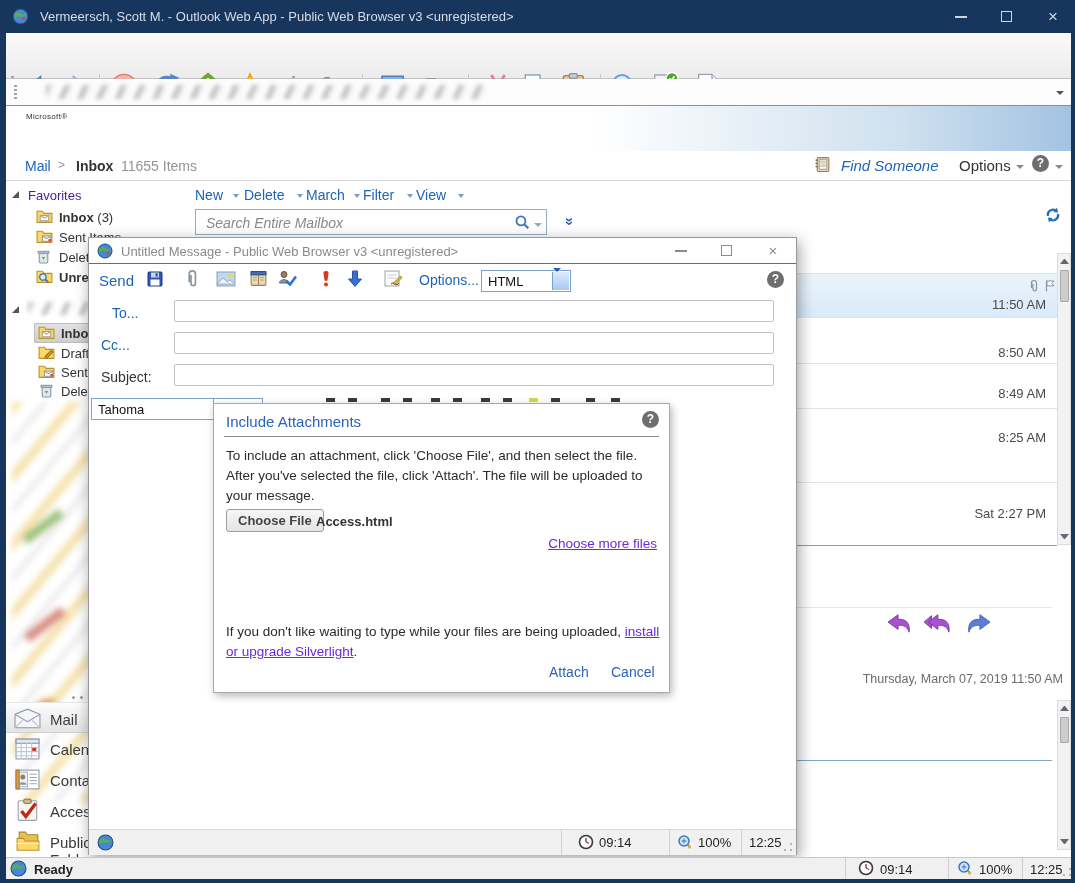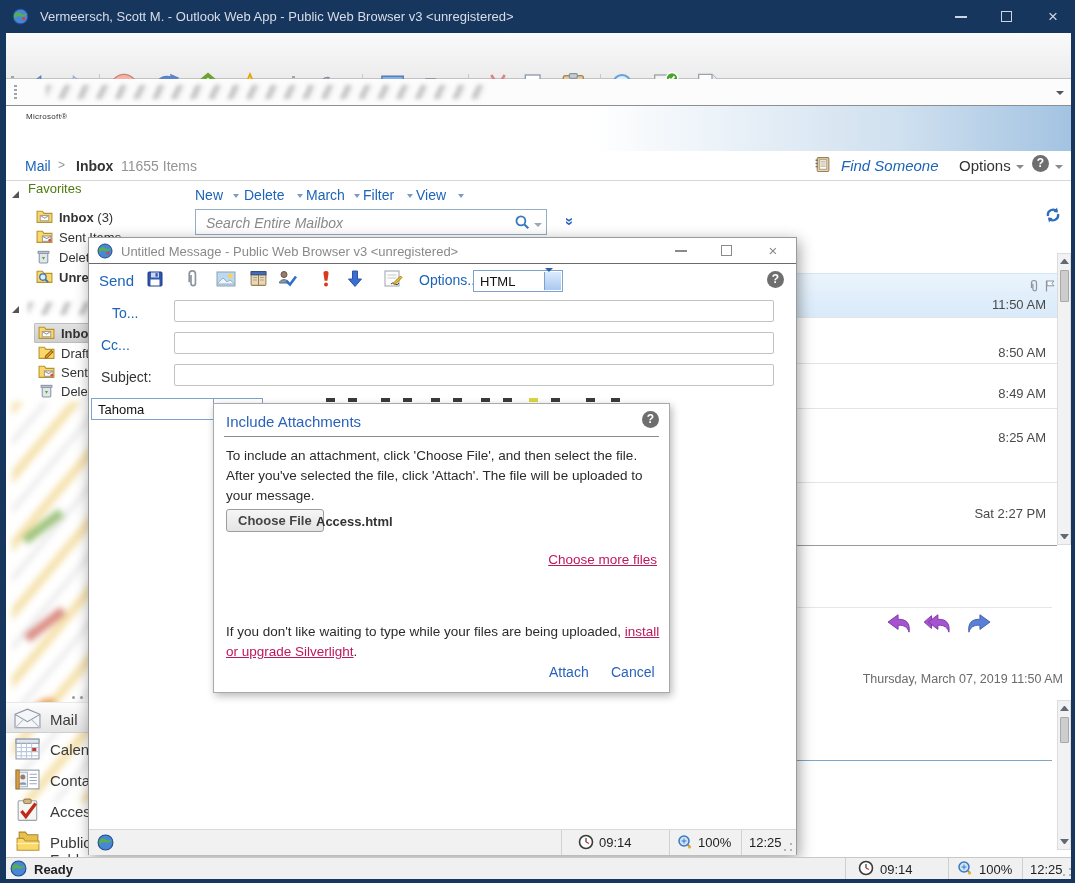--- a/index.html
+++ b/index.html
@@ -81,21 +81,21 @@
   .gripdots { width:10px; height:10px;
      background:radial-gradient(circle at 8px 2px,#b5b5b5 1px,transparent 1.4px),
                 radial-gradient(circle at 8px 8px,#b5b5b5 1px,transparent 1.4px),
                 radial-gradient(circle at 2px 8px,#b5b5b5 1px,transparent 1.4px); }
 
   
   .dialog { left:213px; top:403px; width:457px; height:290px; background:#fff;
             border:1px solid #a9a9a9; box-shadow:2px 3px 8px rgba(0,0,0,.28); }
   .dtitle { color:#2a62bc; font-size:15px; }
   .dbody { font-size:13.5px; color:#2b2b2b; line-height:20px; }
-  .dlink { color:#be185d; text-decoration:underline;margin-top:16px; }
+  .dlink { color:#6d28d9; text-decoration:underline; }
   .dbtnlink { color:#2a62bc; font-size:14px; }
   .choosebtn { background:linear-gradient(#f6f6f6,#e4e4e4); border:1px solid #9d9d9d; border-radius:3px;
                font-size:13px; font-weight:600; color:#444; padding:3px 11px;
                font-family:"Liberation Sans",sans-serif; }
   .helpcircle { width:17px; height:17px; border-radius:50%; background:#6e6e6e; color:#fff;
                 text-align:center; line-height:17px; font-size:12px; font-weight:bold; }
 
   .mainstatus { left:0; top:857px; width:1075px; height:22px; background:#f0f0f0;
                 border-top:1px solid #c8c8c8; font-size:13px; color:#222; }
   .fmt-dash { position:absolute; top:2px; width:9px; height:4px; background:#3a3a3a; }
@@ -243,21 +243,21 @@
             <path d="M1.5 4h2M1.5 7h2M1.5 10h2" stroke="#707070" stroke-width="1.4"></path>
           </svg></span>
       <span class="abs bluelink" style="left:835px;top:6px;font-size:15px;font-style:italic">Find Someone</span>
       <span class="abs" style="left:953px;top:6px;font-size:15px;color:#333">Options</span>
       <span class="abs caret" style="left:1010px;top:14px;border-top-color:#8a8a8a"></span>
       <span class="abs helpcircle" style="left:1026px;top:4px">?</span>
       <span class="abs caret" style="left:1049px;top:14px;border-top-color:#8a8a8a"></span>
     </div>
 
     <span class="abs tri-exp" style="left:6px;top:85px"></span>
-    <span class="abs sideitem" style="left:22px;top:75px;color:#4d7c0f">Favorites</span>
+    <span class="abs sideitem" style="left:22px;top:82px;color:#4c1d95">Favorites</span>
 
     <span class="abs" style="left:30px;top:103px">
       <svg width="17" height="14" viewBox="0 0 16 13">
           <path d="M1 2 h5 l1.5 2 H15 v8.5 H1 Z" fill="#fbd86a" stroke="#b8922f"></path>
           <rect x="4" y="6" width="8" height="5" fill="#fff" stroke="#a0a0a0"></rect>
           <path d="M4 6 l4 2.5 4 -2.5" fill="none" stroke="#a0a0a0"></path>
         </svg></span>
     <span class="abs sideitem bold" style="left:53px;top:104px"><span>Inbox</span> <span style="font-weight:normal">(3)</span></span>
 
     <span class="abs" style="left:30px;top:123px">
@@ -525,21 +525,21 @@
           <path d="M6.5 2 h5 v8 h4 l-6.5 7.5 L2.5 10 h4 Z" fill="#3a6fd0" stroke="#2a54a8"></path>
         </svg></span>
     <span class="abs" style="left:294px;top:31px">
       <svg width="20" height="19" viewBox="0 0 20 19">
           <rect x="2" y="2" width="14" height="15" fill="#fdfdfd" stroke="#9aa3ad"></rect>
           <path d="M4.5 6h9M4.5 9h9" stroke="#c8c8c8"></path>
           <path d="M8 15 q2 -2.5 4 0 q2 2 4 -1" stroke="#3a3a3a" fill="none"></path>
           <path d="M11 13.5 L17.5 7 L19 8.5 L12.5 15 L10.8 15.4 Z" fill="#f0c030" stroke="#a08010"></path>
         </svg></span>
     <span class="abs" style="left:330px;top:34px;font-size:14px;color:#1c64b8">Options...</span>
-    <div class="abs combo" style="left:384px;top:32px;width:90px">
+    <div class="abs combo" style="left:392px;top:32px;width:90px">
       <span class="abs" style="left:6px;top:3px;font-size:13px;color:#111">HTML</span>
       <span class="combobtn"><span class="caret"></span></span>
     </div>
     <span class="abs helpcircle" style="left:678px;top:33px">?</span>
 
     <span class="abs flabel" style="left:23px;top:67px">To...</span>
     <input class="abs cfield" style="left: 85px; top: 62px;">
     <span class="abs flabel" style="left:12px;top:99px">Cc...</span>
     <input class="abs cfield" style="left: 85px; top: 94px;">
     <span class="abs" style="left:12px;top:131px;font-size:14px;color:#333">Subject:</span>

